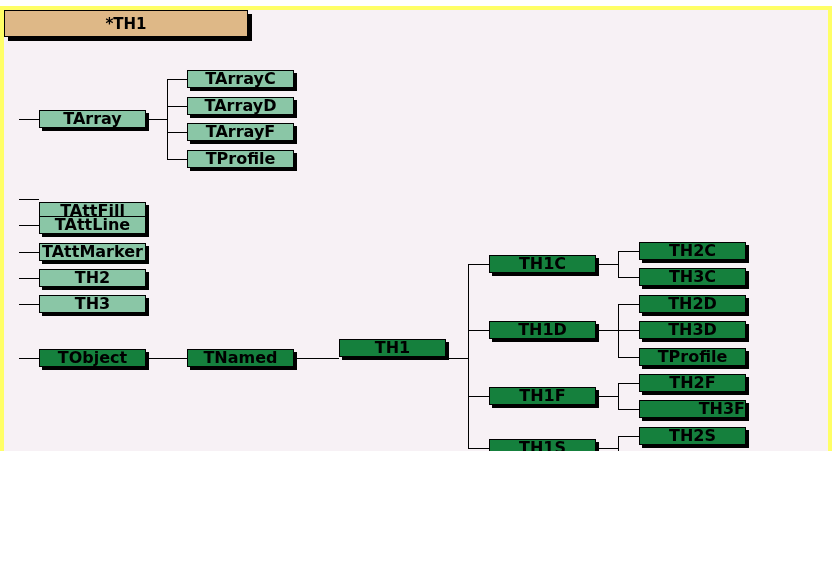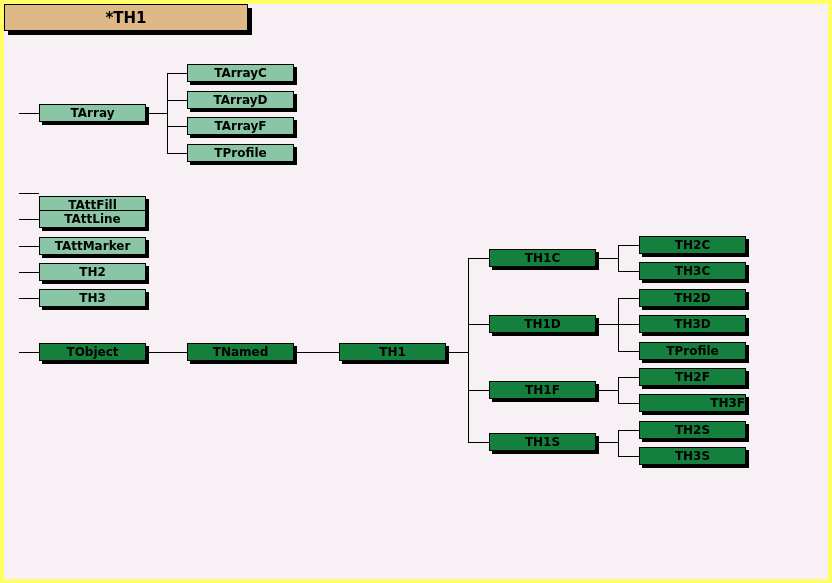--- a/index.html
+++ b/index.html
@@ -3,25 +3,26 @@
 <meta charset="utf-8">
 <style>
   html, body {
     margin: 0;
     padding: 0;
     background: #ffffff;
   }
   #app {
     position: relative;
     width: 832px;
-    height: 583px;
+    height: 445px;
     background: #ffff66;
     box-sizing: border-box;
     overflow: hidden;
     font-family: "DejaVu Sans", "Liberation Sans", sans-serif;
+    margin-top: 6px;
   }
   #canvas {
     position: absolute;
     left: 4px;
     top: 4px;
     width: 824px;
     height: 575px;
     background: #f7f1f5;
     overflow: hidden;
   }
@@ -50,21 +51,21 @@
   .node {
     position: absolute;
     height: 18px;
     width: 107px;
     box-sizing: border-box;
     border: 1px solid #000000;
     box-shadow: 3px 3px 0 #000000;
     display: flex;
     align-items: center;
     justify-content: center;
-    font-size: 12px;
+    font-size: 16px;
     font-weight: bold;
     color: #000000;
     line-height: 1;
     white-space: nowrap;
   }
   .node.green { background: #8ac6a6; }
   .node.grey  { background: #15803d; }
 
   
   .hline {
@@ -161,21 +162,21 @@
     <div class="node green" style="left:35px;  top:285px;">
         <span>TH3</span>
       </div>
 
     <div class="node grey" style="left:35px;  top:339px;">
         <span>TObject</span>
       </div>
     <div class="node grey" style="left:183px; top:339px;">
         <span>TNamed</span>
       </div>
-    <div class="node grey" style="left:335px; top:339px;">
+    <div class="node grey" style="left:335px; top:329px;">
         <span>TH1</span>
       </div>
 
     <div class="node grey" style="left:485px; top:245px;">
         <span>TH1C</span>
       </div>
     <div class="node grey" style="left:485px; top:311px;">
         <span>TH1D</span>
       </div>
     <div class="node grey" style="left:485px; top:377px;">

